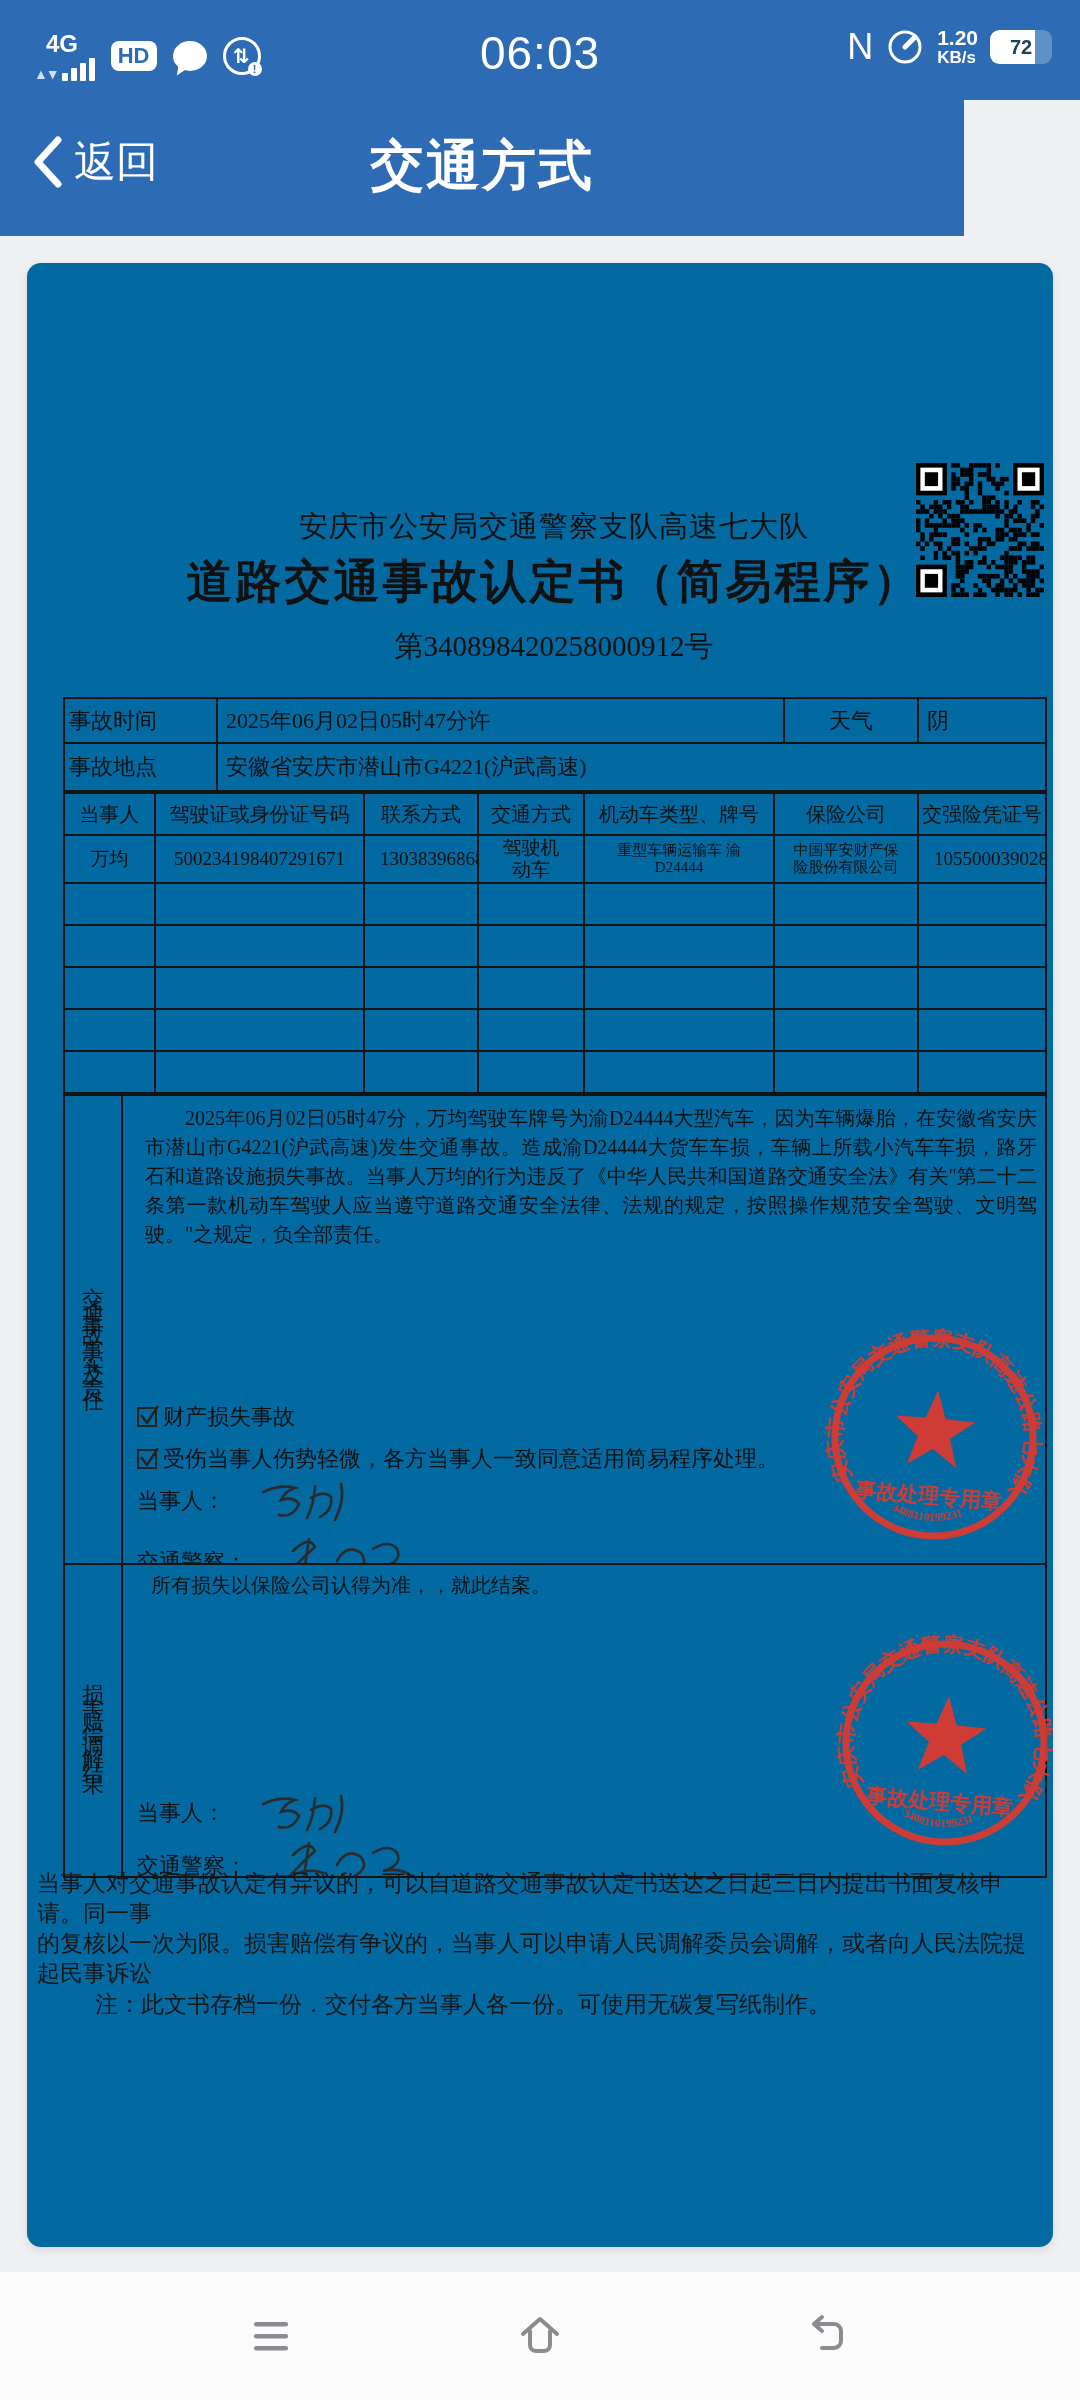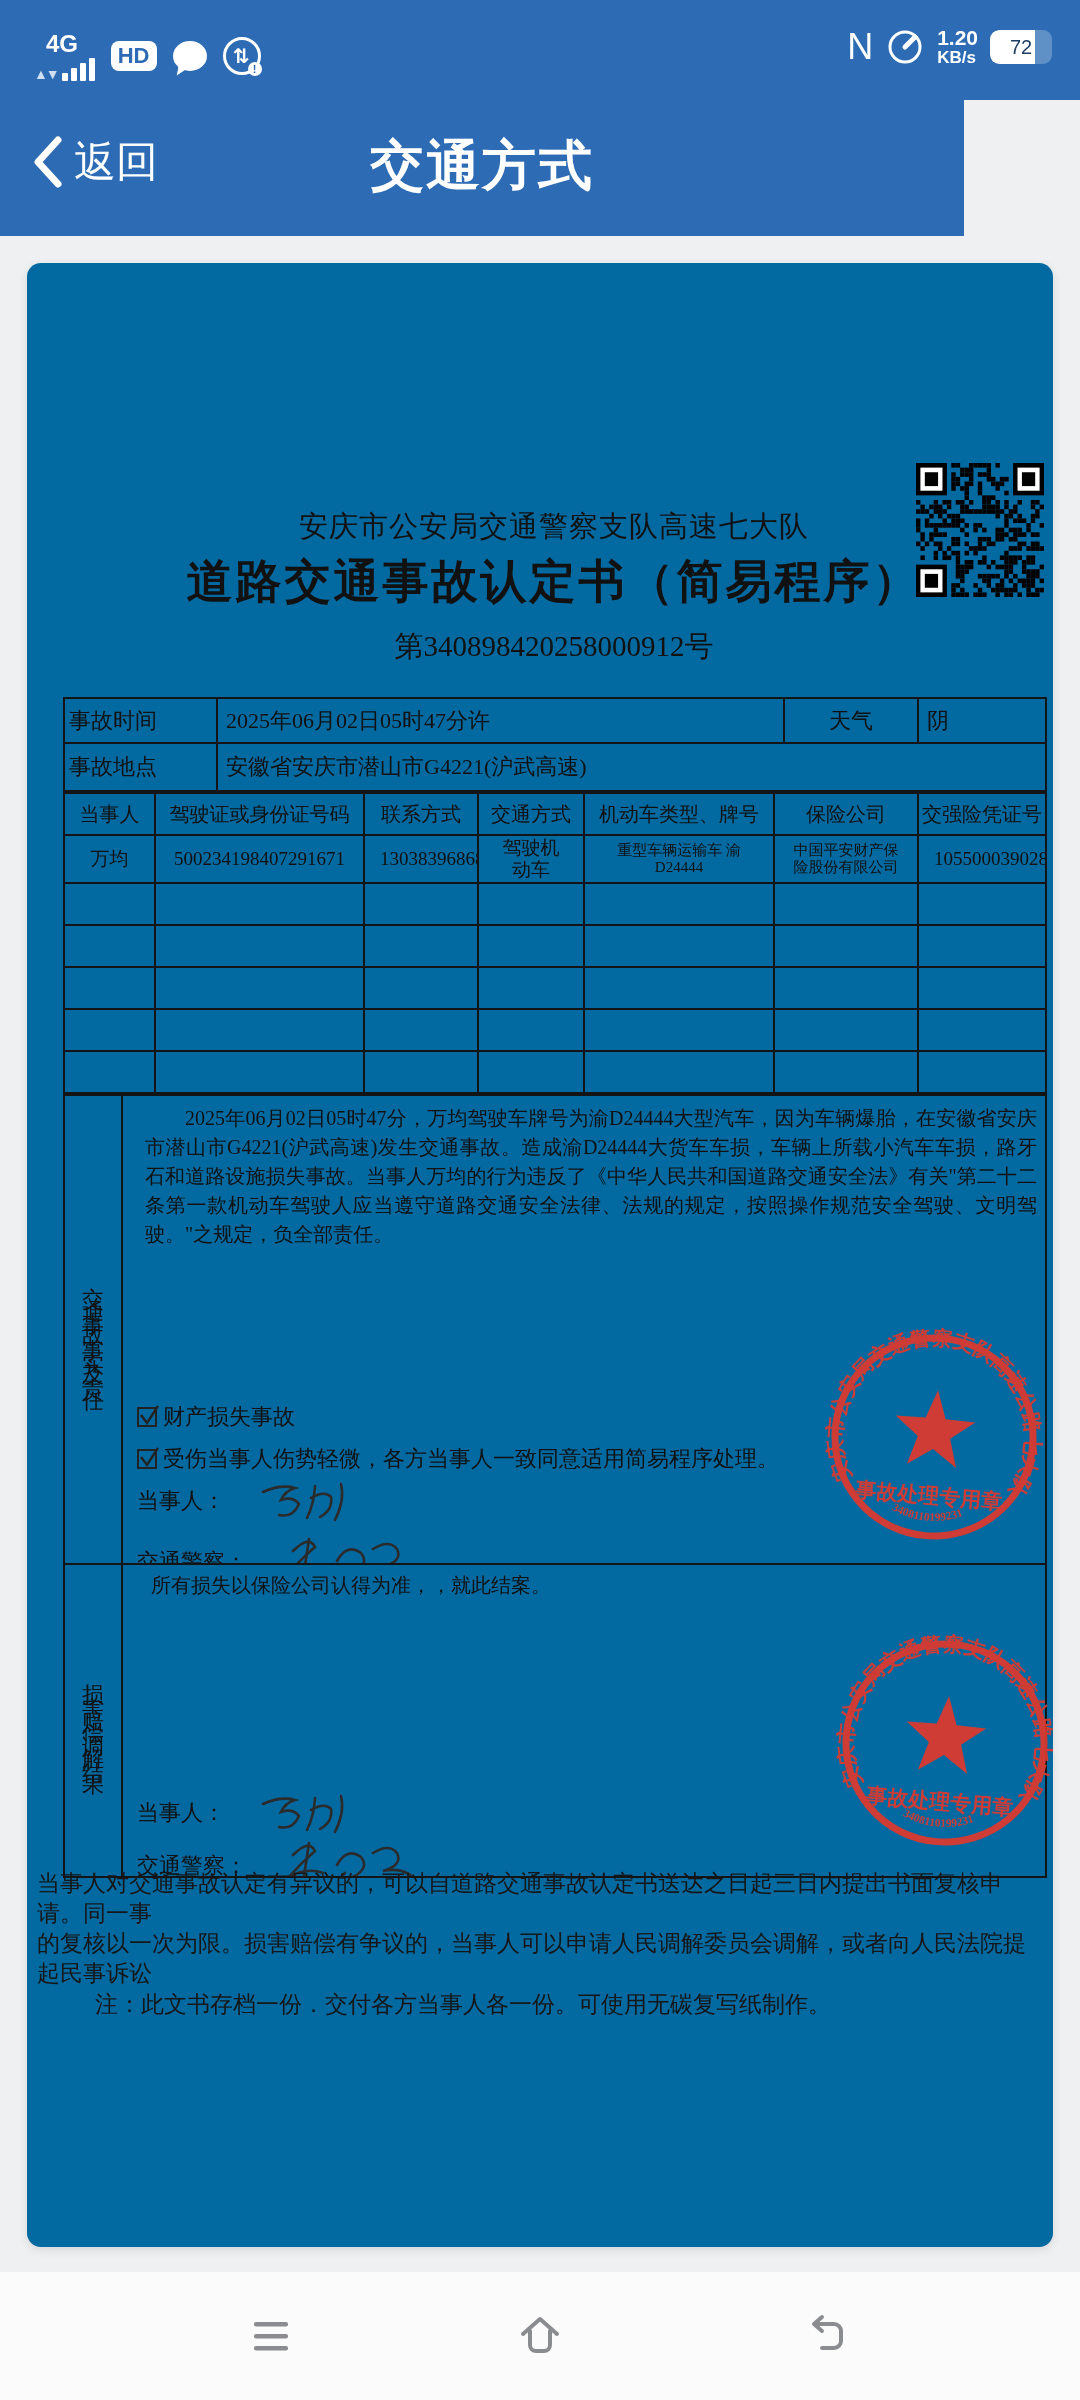--- a/index.html
+++ b/index.html
@@ -38,21 +38,21 @@
     background:#fff;color:var(--blue);font-size:11px;line-height:14px;text-align:center;font-weight:bold;}
   .sb-time{position:absolute;left:0;right:0;top:26px;text-align:center;font-size:46px;font-weight:500;letter-spacing:1px;}
   .sb-right{position:absolute;right:28px;top:26px;display:flex;align-items:center;gap:12px;}
   .nfc{font-size:36px;font-weight:400;}
   .speed-text{display:flex;flex-direction:column;line-height:1.05;font-weight:bold;}
   .speed-val{font-size:21px;}
   .speed-unit{font-size:17px;}
   .battery{position:relative;width:62px;height:34px;border-radius:9px;background:#5f90c6;overflow:hidden;}
   .battery-fill{position:absolute;left:0;top:0;bottom:0;width:72%;background:#fff;border-radius:9px 0 0 9px;}
   .battery-num{position:absolute;inset:0;display:flex;align-items:center;justify-content:center;
-    font-size:20px;font-weight:normal;color:#1d3f63;z-index:2;}
+    font-size:20px;font-weight:bold;color:#1d3f63;z-index:2;}
   
   .app-header{position:absolute;left:0;top:100px;width:964px;height:136px;background:var(--blue);color:#ffffff;}
   .back-btn{position:absolute;left:30px;top:34px;display:flex;align-items:center;gap:10px;cursor:pointer;}
   .back-label{font-size:42px;}
   .header-title{position:absolute;left:0;right:0;top:30px;text-align:center;font-size:54px;font-weight:bold;letter-spacing:2px;}
   
   .content{position:absolute;left:0;top:236px;width:1080px;height:2036px;background:var(--bg);}
   .card{position:absolute;left:27px;top:27px;width:1026px;height:1984px;background:#0369a1;
     border-radius:14px;box-shadow:0 3px 10px rgba(0,0,0,.10);overflow:hidden;}
   .doc{position:absolute;inset:0;color:var(--ink);
@@ -110,20 +110,21 @@
           <span class="bar" style="height:8px"></span>
             <span class="bar" style="height:13px"></span>
           <span class="bar" style="height:18px"></span>
             <span class="bar" style="height:23px"></span>
         </span>
       </div>
       <span class="hd-badge">HD</span>
       <span class="bubble"></span>
       <span class="limit-icon">⇅</span>
     </div>
+    <div class="sb-time">06:03</div>
     <div class="sb-right">
       <span class="nfc">N</span>
       <svg width="40" height="40" viewBox="0 0 40 40">
         <circle cx="20" cy="20" r="15" fill="none" stroke="#fff" stroke-width="3"></circle>
         <path d="M20 20 L30 10" stroke="#fff" stroke-width="5" stroke-linecap="round"></path>
       </svg>
       <span class="speed-text">
         <span class="speed-val">1.20</span>
         <span class="speed-unit">KB/s</span>
       </span>

